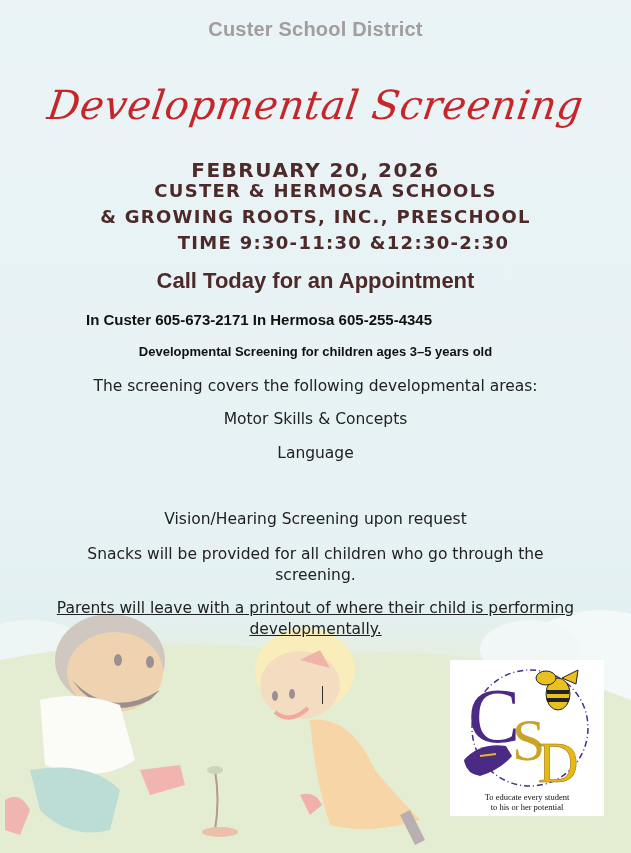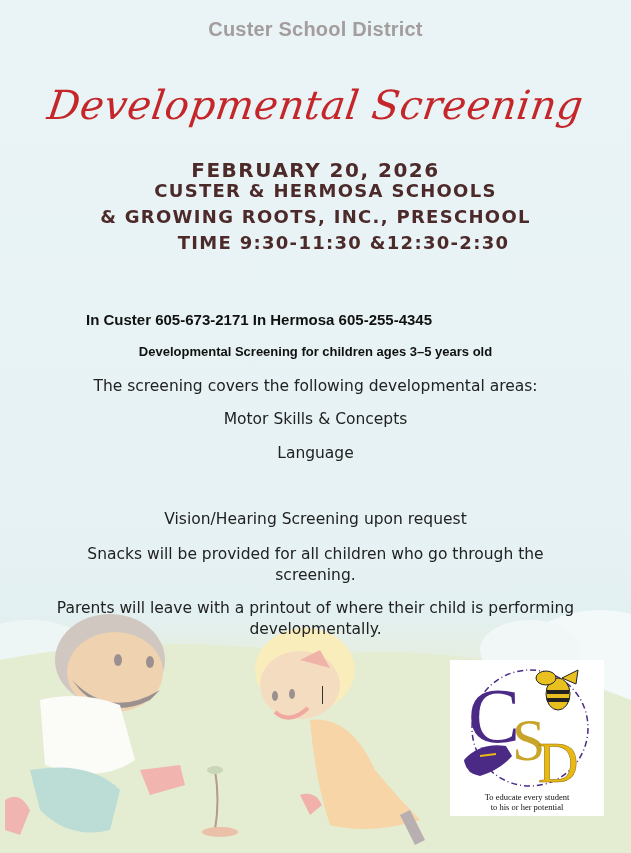--- a/index.html
+++ b/index.html
@@ -18,21 +18,21 @@
   .call{top:268px;font-size:22px;font-weight:bold;color:#4d2a2a;}
   .phones{top:311px;left:86px;width:auto;text-align:left;font-size:15px;font-weight:bold;color:#111;}
   .ages{top:344px;font-size:13px;font-weight:bold;color:#111;}
   .body-line{font-family:"DejaVu Sans",sans-serif;font-size:15.5px;color:#222;}
   .covers{top:377px;}
   .area0{top:410px;}
   .area1{top:444px;}
   .area2{top:477px;}
   .area3{top:510px;}
   .snacks{top:544px;line-height:21px;white-space:normal;}
-  .parents{top:598px;line-height:21px;white-space:normal;}
+  .parents{top:598px;line-height:21px;white-space:normal;text-decoration:underline;}
   .cursor{position:absolute;left:322px;top:686px;width:1px;height:18px;background:#333;}
   .logo{position:absolute;left:450px;top:660px;width:154px;height:156px;background:#fff;}
   .motto{position:absolute;left:0;bottom:4px;width:154px;text-align:center;font-family:"Liberation Serif",serif;font-size:8.5px;line-height:10px;color:#111;}
 </style>
 </head>
 <body>
 
 <div class="page">
 
   <svg class="ground" viewBox="0 0 631 853" xmlns="http://www.w3.org/2000/svg">
@@ -69,20 +69,21 @@
   </svg>
 
   <div class="abs district">Custer School District</div>
   <div class="abs script-title">Developmental Screening</div>
 
   <div class="abs event ev-date">FEBRUARY 20, 2026</div>
   <div class="abs event ev-loc1">CUSTER &amp; HERMOSA SCHOOLS</div>
   <div class="abs event ev-loc2">&amp; GROWING ROOTS, INC., PRESCHOOL</div>
   <div class="abs event ev-time">TIME 9:30-11:30 &amp;12:30-2:30</div>
 
+  <div class="abs call">Call Today for an Appointment</div>
   <div class="abs phones">In Custer 605-673-2171 In Hermosa 605-255-4345</div>
   <div class="abs ages">Developmental Screening for children ages 3–5 years old</div>
 
   <div class="abs body-line covers">The screening covers the following developmental areas:</div>
   <div class="abs body-line area0">Motor Skills &amp; Concepts</div>
   <div class="abs body-line area1">Language</div>
   <div class="abs body-line area3">Vision/Hearing Screening upon request</div>
 
   <div class="abs body-line snacks" style="left:60px;width:511px;">Snacks will be provided for all children who go through the screening.</div>
   <div class="abs body-line parents" style="left:30px;width:571px;">Parents will leave with a printout of where their child is performing developmentally.</div>

